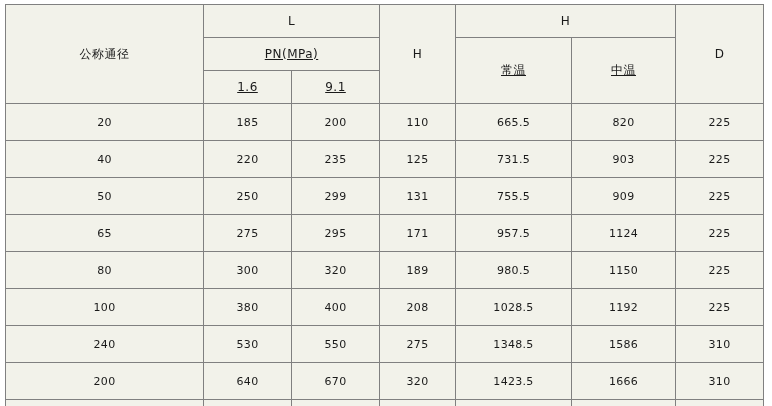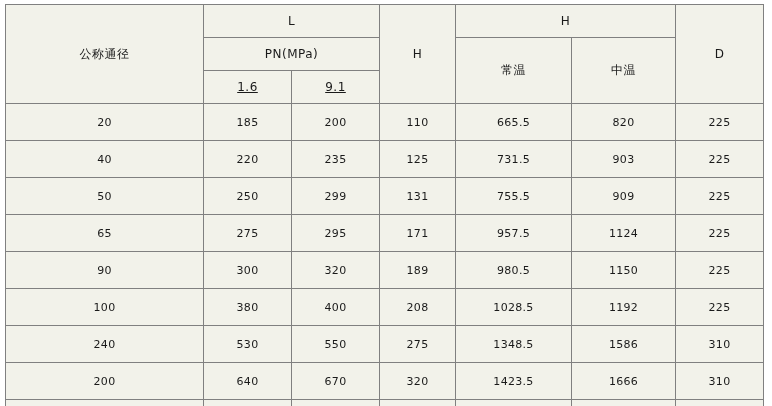--- a/index.html
+++ b/index.html
@@ -41,20 +41,21 @@
   .col-dn { width: 198px; }
   .col-l1 { width: 88px; }
   .col-l2 { width: 88px; }
   .col-h  { width: 76px; }
   .col-t1 { width: 116px; }
   .col-t2 { width: 104px; }
   .col-d  { width: 88px; }
   .sub-head {
     font-size: 11px;
     height: 26px;
+    text-decoration: underline;
   }
   .unit-head {
     font-size: 11px;
     height: 26px;
     text-decoration: underline;
   }
 </style>
 </head>
 <body>
 
@@ -117,21 +118,21 @@
     <tr>
       <td>65</td>
       <td>275</td>
       <td>295</td>
       <td>171</td>
       <td>957.5</td>
       <td>1124</td>
       <td>225</td>
     </tr>
     <tr>
-      <td>90</td>
+      <td>80</td>
       <td>300</td>
       <td>320</td>
       <td>189</td>
       <td>980.5</td>
       <td>1150</td>
       <td>225</td>
     </tr>
     <tr>
       <td>100</td>
       <td>380</td>

